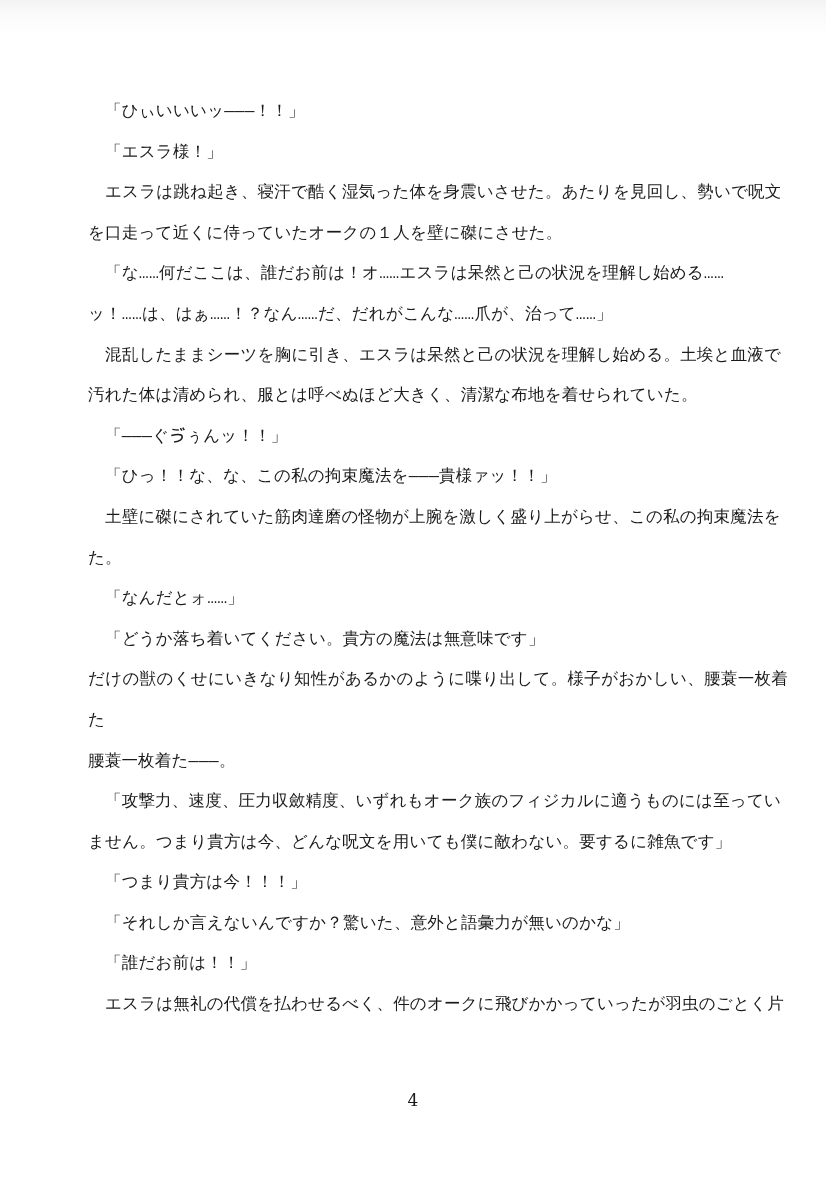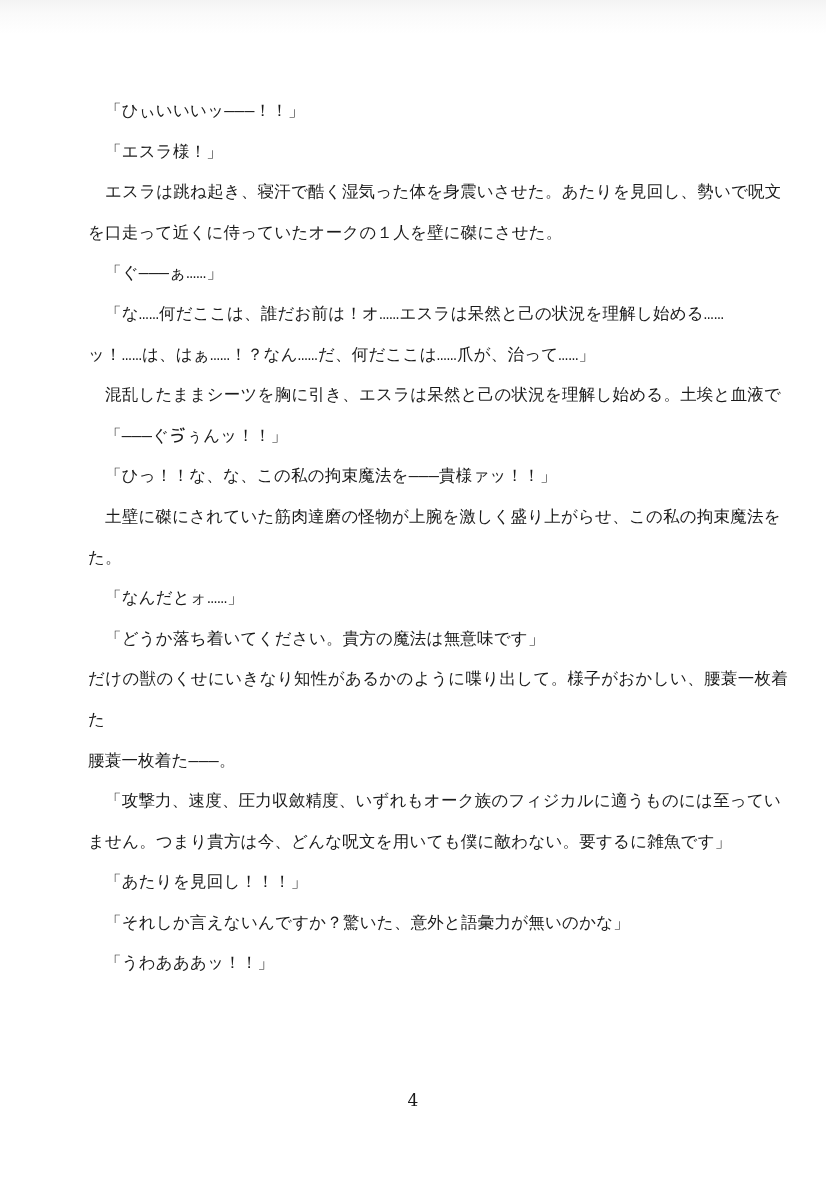--- a/index.html
+++ b/index.html
@@ -51,32 +51,33 @@
   </style>
 </head>
 <body>
 
 <div class="page">
   <div class="body-text" id="body-text">
       <div class="para indent">「ひぃいいいッ———！！」</div>
       <div class="para indent">「エスラ様！」</div>
       <div class="para indent">エスラは跳ね起き、寝汗で酷く湿気った体を身震いさせた。あたりを見回し、勢いで呪文</div>
       <div class="para">を口走って近くに侍っていたオークの１人を壁に磔にさせた。</div>
-      <div class="para indent">「ぐ———ぁ……」</div>
       <div class="para indent">「な……何だここは、誰だお前は！オ……エスラは呆然と己の状況を理解し始める……</div>
-      <div class="para">ッ！……は、はぁ……！？なん……だ、何だここは……爪が、治って……」</div>
+      <div class="para">ッ！……は、はぁ……！？なん……だ、だれがこんな……爪が、治って……」</div>
       <div class="para indent">混乱したままシーツを胸に引き、エスラは呆然と己の状況を理解し始める。土埃と血液で</div>
+      <div class="para">汚れた体は清められ、服とは呼べぬほど大きく、清潔な布地を着せられていた。</div>
       <div class="para indent">「———ぐゔぅんッ！！」</div>
       <div class="para indent">「ひっ！！な、な、この私の拘束魔法を———貴様ァッ！！」</div>
       <div class="para indent">土壁に磔にされていた筋肉達磨の怪物が上腕を激しく盛り上がらせ、この私の拘束魔法を</div>
       <div class="para">た。</div>
       <div class="para indent">「なんだとォ……」</div>
       <div class="para indent">「どうか落ち着いてください。貴方の魔法は無意味です」</div>
       <div class="para">だけの獣のくせにいきなり知性があるかのように喋り出して。様子がおかしい、腰蓑一枚着た</div>
       <div class="para">腰蓑一枚着た———。</div>
       <div class="para indent">「攻撃力、速度、圧力収斂精度、いずれもオーク族のフィジカルに適うものには至ってい</div>
       <div class="para">ません。つまり貴方は今、どんな呪文を用いても僕に敵わない。要するに雑魚です」</div>
-      <div class="para indent">「あたりを見回し！！！」</div>
+      <div class="para indent">「つまり貴方は今！！！」</div>
       <div class="para indent">「それしか言えないんですか？驚いた、意外と語彙力が無いのかな」</div>
-      <div class="para indent">「うわあああッ！！」</div>
+      <div class="para indent">「誰だお前は！！」</div>
+      <div class="para indent">エスラは無礼の代償を払わせるべく、件のオークに飛びかかっていったが羽虫のごとく片</div>
     </div>
   <div class="page-number">4</div>
 </div>
 
 </body></html>

